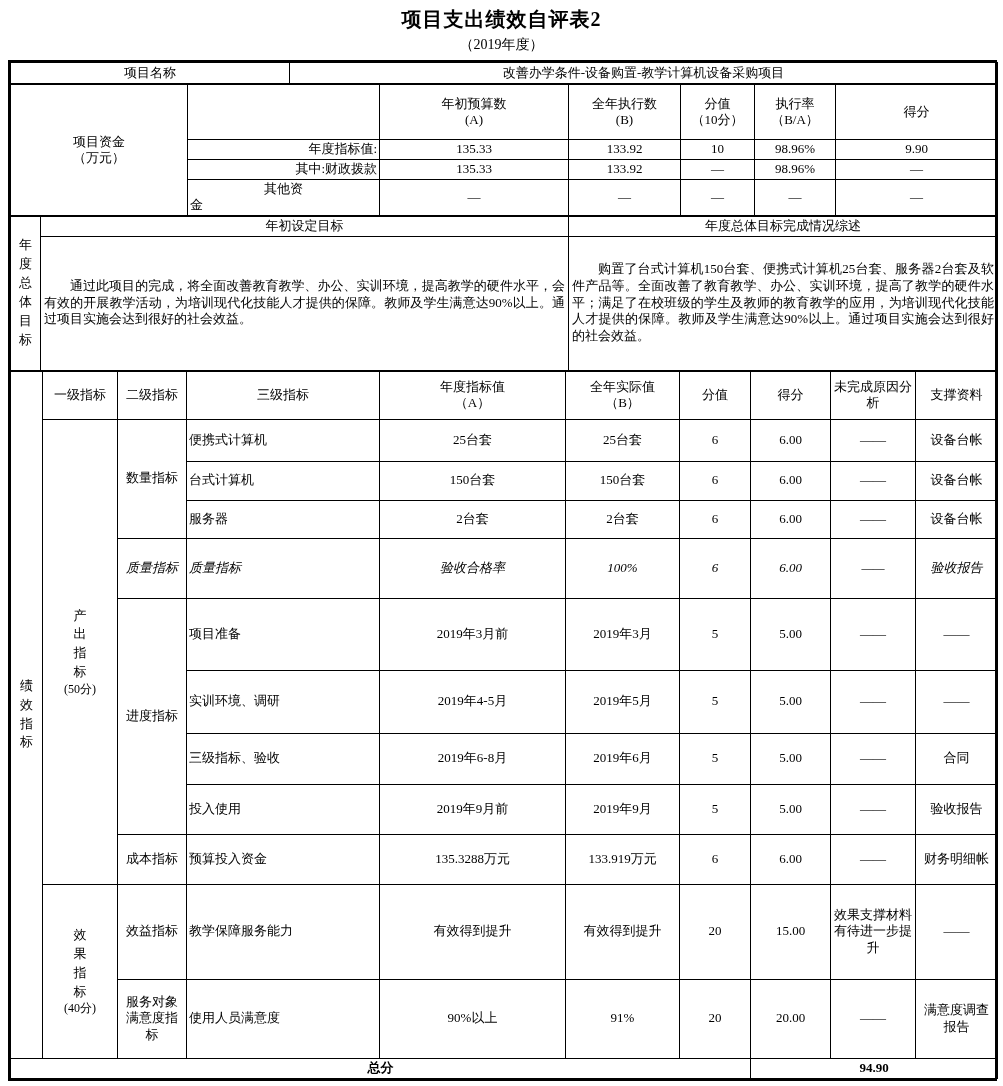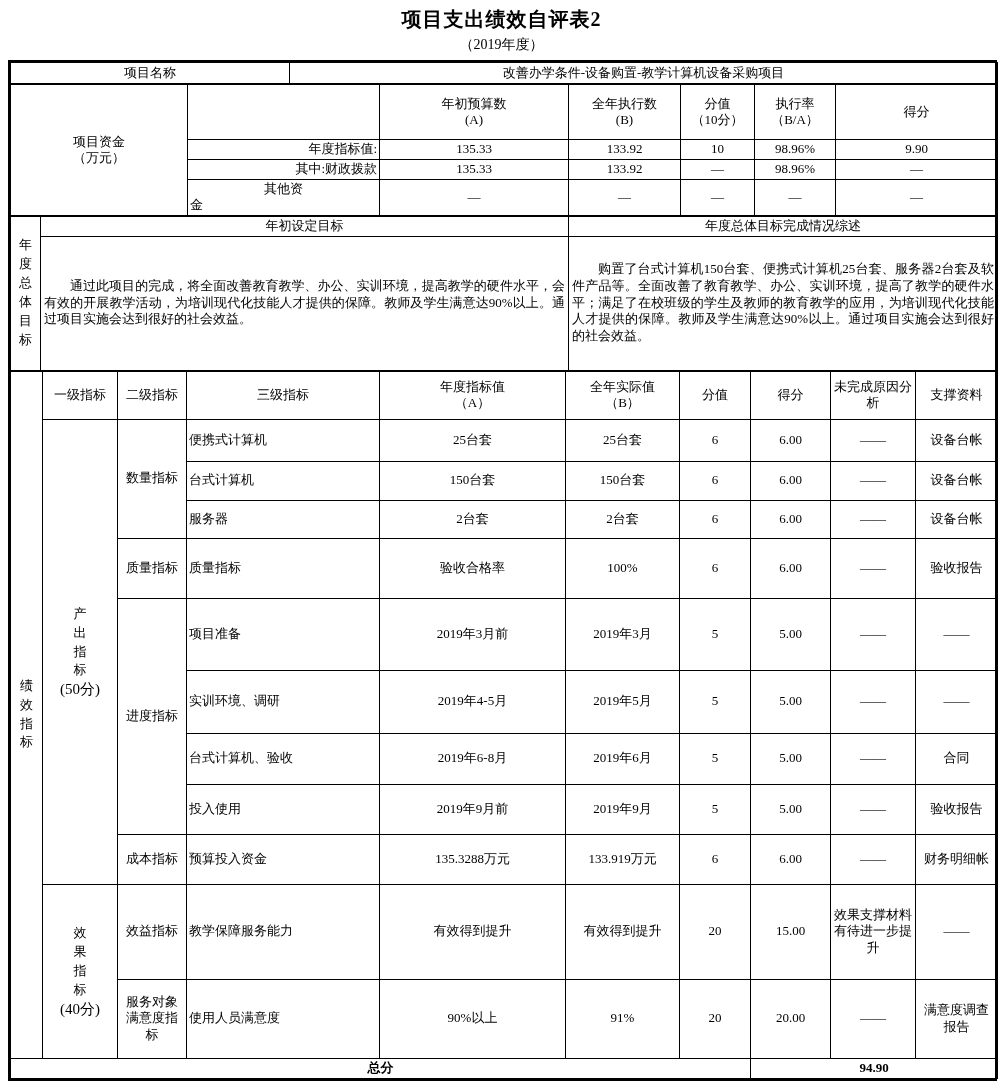--- a/index.html
+++ b/index.html
@@ -13,25 +13,25 @@
   td { border:1px solid #000; font-size:13px; text-align:center; vertical-align:middle; padding:1px 2px; line-height:1.25; overflow:hidden; }
   .al { text-align:left; }
   .ar { text-align:right; }
   .bold { font-weight:bold; }
   
   .t1 tr.r1 { height:21px; } .t1 tr.r2 { height:20px; }
   .t2 tr.rh { height:55px; } .t2 tr.ra { height:20px; } .t2 tr.rb { height:20px; } .t2 tr.rc { height:30px; }
   .t3 tr.rh { height:20px; } .t3 tr.rb { height:134px; }
   .t4 tr.rh  { height:48px; }
   .t4 tr.r1 { height:42px; } .t4 tr.r2 { height:39px; } .t4 tr.r3 { height:38px; }
-  .t4 tr.r4 { height:60px; } .t4 tr.r5 { height:72px; } .t4 tr.r6 { height:63px; }
+  .t4 tr.r4 { height:60px;font-style:italic; } .t4 tr.r5 { height:72px; } .t4 tr.r6 { height:63px; }
   .t4 tr.r7 { height:51px; } .t4 tr.r8 { height:50px;margin-top:24px; } .t4 tr.r9 { height:50px; }
   .t4 tr.r10 { height:95px; } .t4 tr.r11 { height:79px;margin-top:16px; } .t4 tr.rt { height:20px; }
   .vlabel { display:inline-block; width:15px; word-break:break-all; line-height:1.45; text-align:center; vertical-align:middle; }
-  .vnote { display:block; font-size:15px; line-height:1.2; }
+  .vnote { display:block; font-size:12px; line-height:1.2; }
   .goal-text { text-align:justify; text-indent:2em; padding:10px 3px; line-height:1.3; }
   .wrapline1 { display:block; text-align:center; }
   .wrapline2 { display:block; text-align:left; }
 </style>
 </head>
 <body>
 
 <div class="page">
   <div class="title">项目支出绩效自评表2</div>
   <div class="subtitle">（2019年度）</div>
@@ -229,21 +229,21 @@
       <tr class="r6">
         <td class="al">实训环境、调研</td>
         <td>2019年4-5月</td>
         <td>2019年5月</td>
         <td>5</td>
         <td>5.00</td>
         <td>——</td>
         <td>——</td>
       </tr>
       <tr class="r7">
-        <td class="al">台式计算机、验收</td>
+        <td class="al">三级指标、验收</td>
         <td>2019年6-8月</td>
         <td>2019年6月</td>
         <td>5</td>
         <td>5.00</td>
         <td>——</td>
         <td>合同</td>
       </tr>
       <tr class="r8">
         <td class="al">投入使用</td>
         <td>2019年9月前</td>

